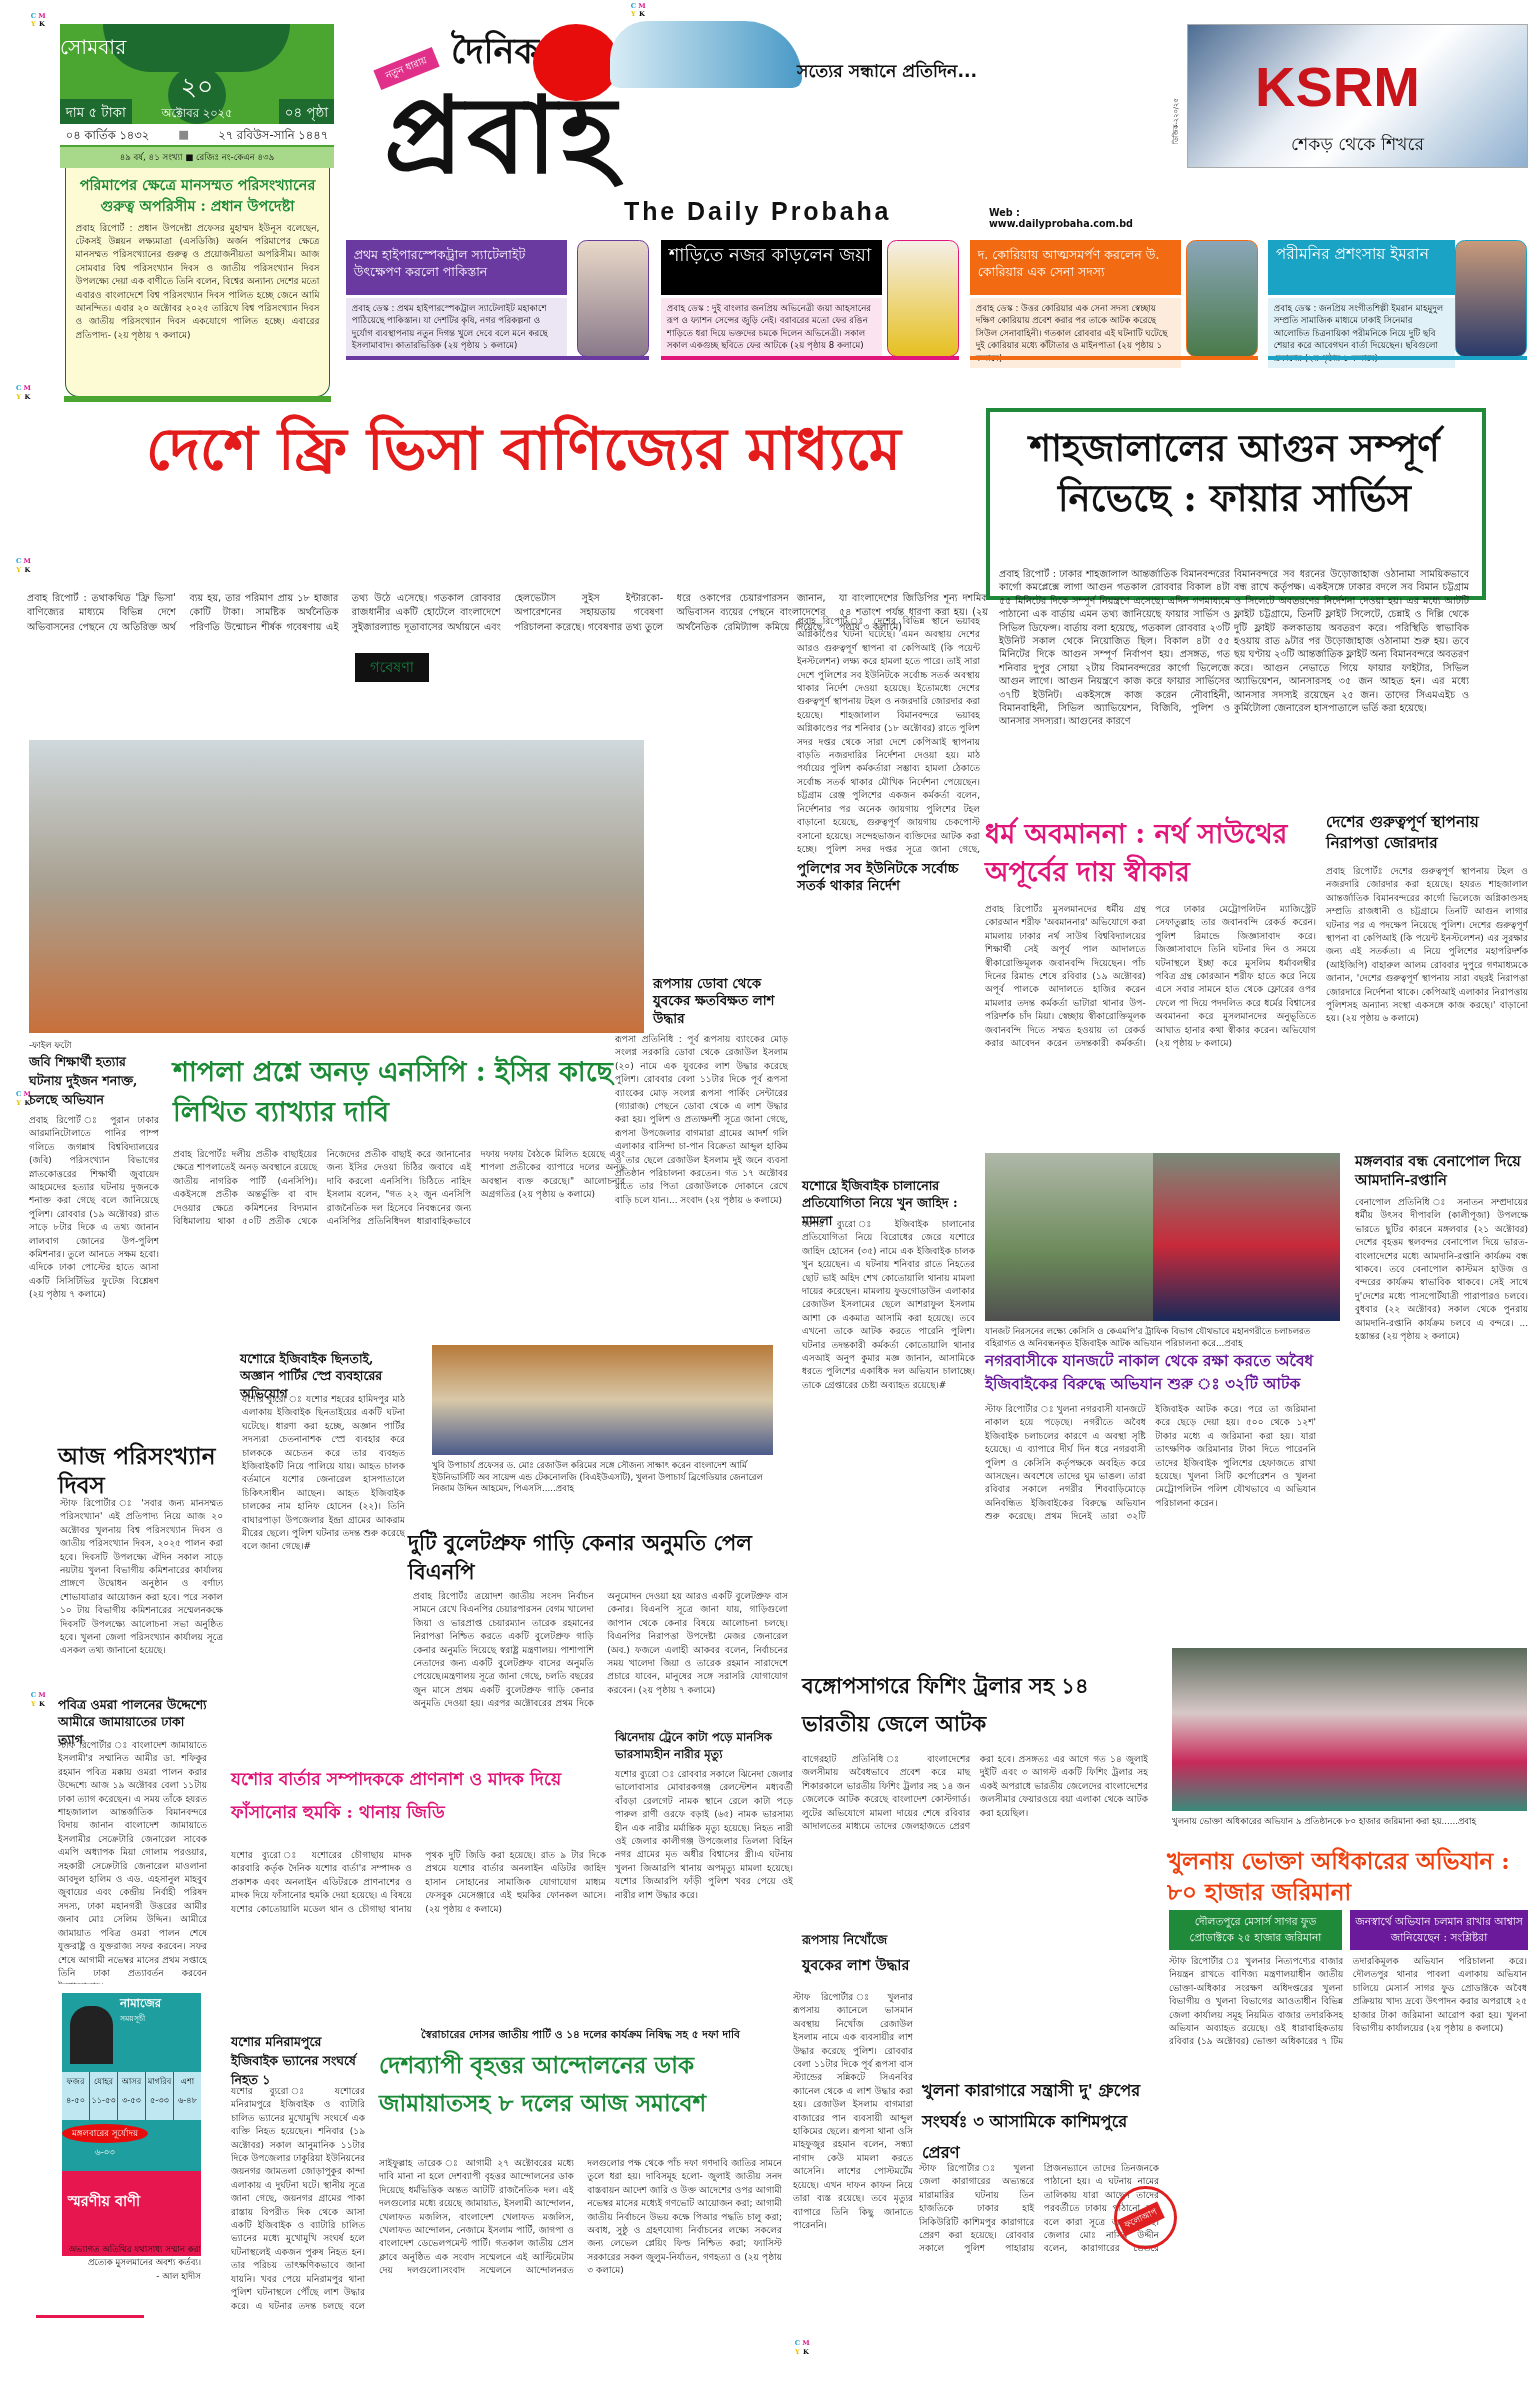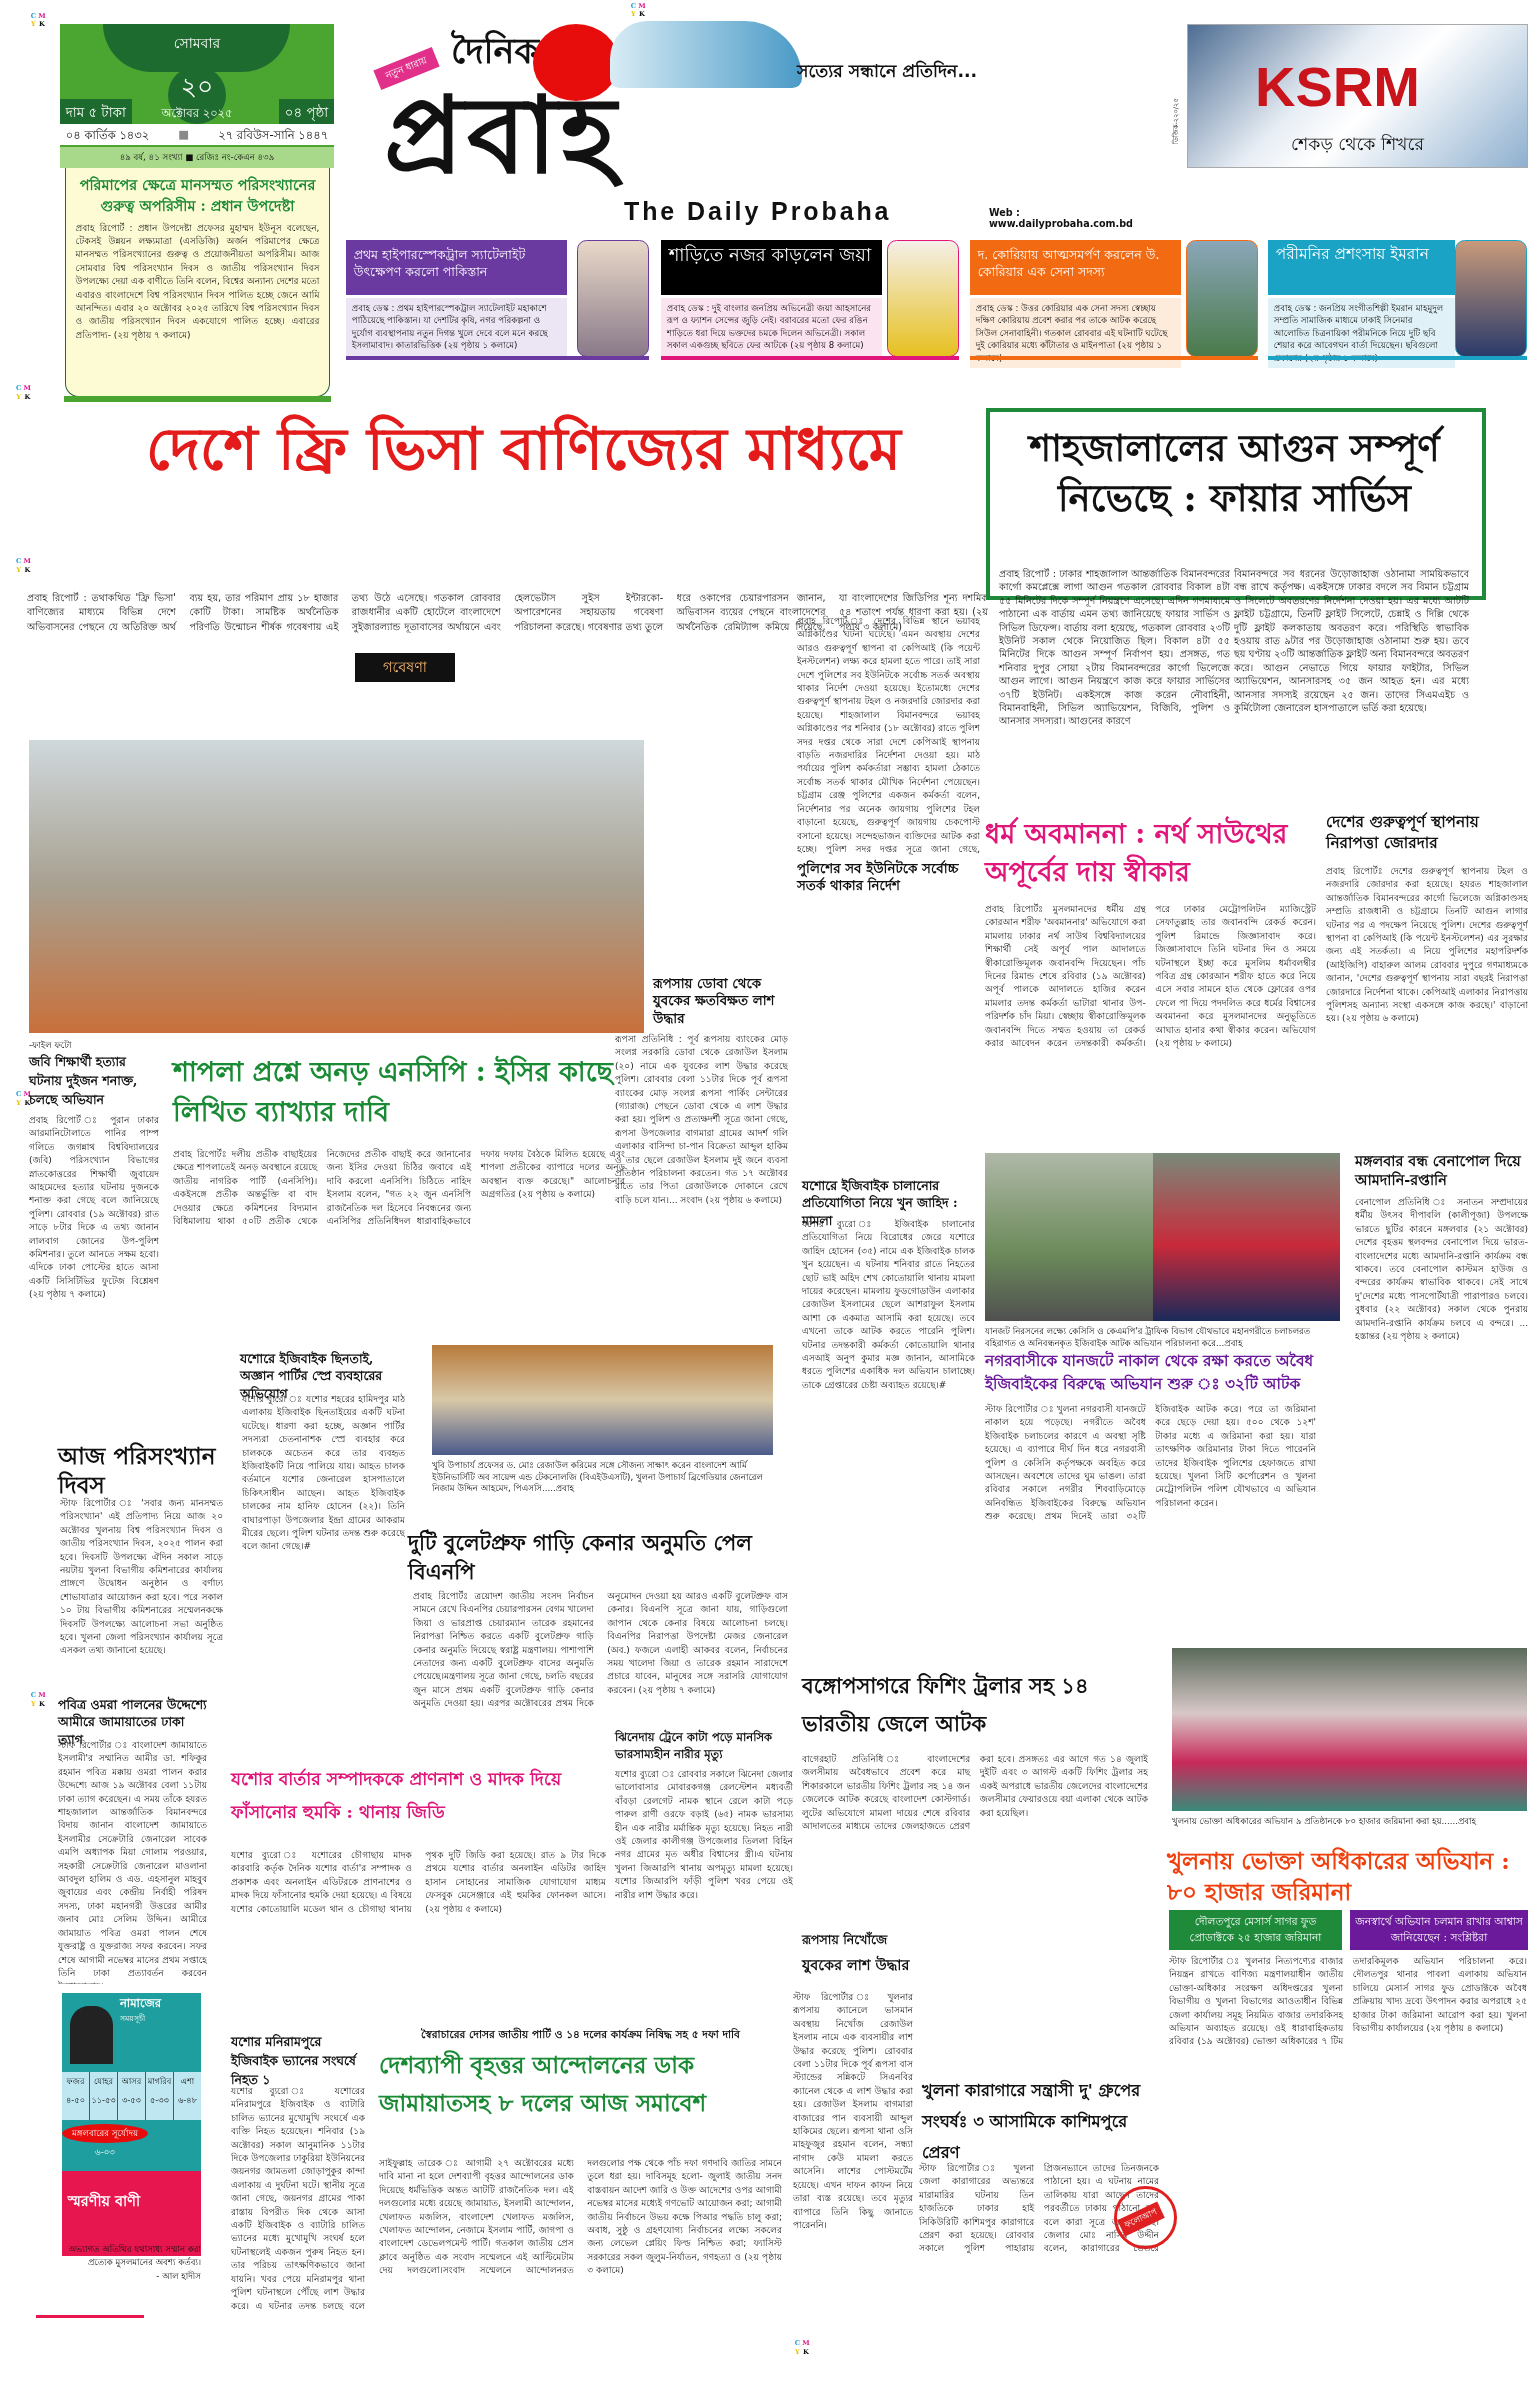--- a/index.html
+++ b/index.html
@@ -4,21 +4,21 @@
 <style>
 *{box-sizing:border-box;margin:0;padding:0}
 body{width:1537px;height:2402px;background:#fff;font-family:"DejaVu Sans",sans-serif;color:#111;position:relative;overflow:hidden}
 .abs{position:absolute}
 .p{font-size:11px;line-height:16.3px;text-align:justify;color:#1a1a1a}
 .cmyk{position:absolute;width:19px;height:19px;font-size:6.7px;line-height:8.6px;font-family:"DejaVu Serif",serif}
 .cmyk b{display:inline-block;width:8.6px;text-align:center}
 
 .datebox{left:60px;top:24px;width:274px;height:144px;background:#4aa630}
 .datebox .arc{position:absolute;left:43px;top:0;width:187px;height:48px;background:#1e6b30;border-radius:0 0 96px 96px}
-.datebox .day{position:absolute;left:0;right:0;top:7.7px;text-align:center;color:#fff;font-size:14px}
+.datebox .day{position:absolute;left:0;right:0;top:7.7px;text-align:left;color:#fff;font-size:20px}
 .datebox .num{position:absolute;left:108px;top:42px;width:58px;height:58px;border-radius:50%;background:#1e6b30;color:#fff;text-align:center;font-size:25px;line-height:42px}
 .datebox .month{position:absolute;left:0;right:0;top:81px;text-align:center;color:#fff;font-size:11.5px}
 .datebox .price{position:absolute;left:0;top:75px;background:#1e6b30;color:#fff;font-size:13.4px;padding:3.8px 5.8px}
 .datebox .pages{position:absolute;right:0;top:75px;background:#1e6b30;color:#fff;font-size:13.4px;padding:3.8px 5.8px}
 .datebox .cal{position:absolute;left:0;right:0;top:100px;height:21px;background:#fff;font-size:11.5px;padding:2.9px 5.8px;display:flex;justify-content:space-between}
 .datebox .reg{position:absolute;left:0;right:0;top:123px;height:21px;background:#a8d88a;font-size:8.6px;text-align:center;line-height:21px}
 .lead-box{left:65px;top:168px;width:265px;height:229px;background:#fdfbd3;border:1.9px solid #1e6b30;border-top:none;border-radius:0 0 13.4px 13.4px}
 .lead-box h2{color:#1a8a35;font-size:14.4px;text-align:center;line-height:21px;padding:5.8px 3.8px;font-family:"DejaVu Serif",serif}
 .lead-box .p{font-size:9px;line-height:13.4px;padding:0 9.6px}
 .lead-box .bar{position:absolute;bottom:-5.8px;left:-1.9px;right:-1.9px;height:5.8px;background:#4aa630}
@@ -38,21 +38,21 @@
 
 .teaser{top:240px;height:120px}
 .teaser .head{position:absolute;left:0;top:0;width:221px;height:55px;color:#fff;font-size:12.5px;line-height:17.3px;padding:5.8px 7.7px;font-family:"DejaVu Serif",serif}
 .teaser .txt{position:absolute;left:0;top:58px;width:221px;font-size:8.6px;line-height:12.5px;padding:3.8px 5.8px}
 .teaser .ph{position:absolute;right:0;top:0;width:72px;height:117px;border-radius:9.6px;border:1.9px solid}
 .teaser .base{position:absolute;left:0;right:0;bottom:0;height:3.8px}
 
 .main-hl{left:77px;top:413px;width:893px;color:#e41b1b;font-size:58px;font-weight:900;line-height:72px;text-align:center;font-family:"DejaVu Serif",serif}
 .fire-box{left:986px;top:408px;width:500px;height:192px;border:4.8px solid #1e8a3a;border-top-width:4.8px}
 .fire-hl{left:999px;top:423px;width:471px;font-size:37px;font-weight:900;line-height:50px;text-align:center;font-family:"DejaVu Serif",serif}
-.research{left:355px;top:653px;width:100px;height:29px;background:#111;color:#fdba74;font-size:14.4px;text-align:center;line-height:29px}
+.research{left:355px;top:653px;width:74px;height:29px;background:#111;color:#15803d;font-size:14.4px;text-align:center;line-height:29px}
 .photo{background:linear-gradient(180deg,#cfd8dc,#a8a090 50%,#c8703b)}
 .hl-green{color:#1a8a35}
 .hl-pink{color:#e0167a}
 .hl-purple{color:#6a1a9a}
 .hl-orange{color:#f0400e}
 .hl{font-weight:900;text-align:left;font-family:"DejaVu Serif",serif}
 .prayer{left:62px;top:1993px;width:139px;height:187px;background:#1e9e9e}
 .prayer .title{position:absolute;top:1.9px;left:58px;color:#fff;font-size:11.5px;font-weight:bold}
 .prayer .tbl{position:absolute;top:79px;left:0;right:0;height:48px;background:#bfe7f2;display:flex}
 .prayer .tbl div{flex:1;border-right:1px solid #555;text-align:center;font-size:8.2px;line-height:19px}

